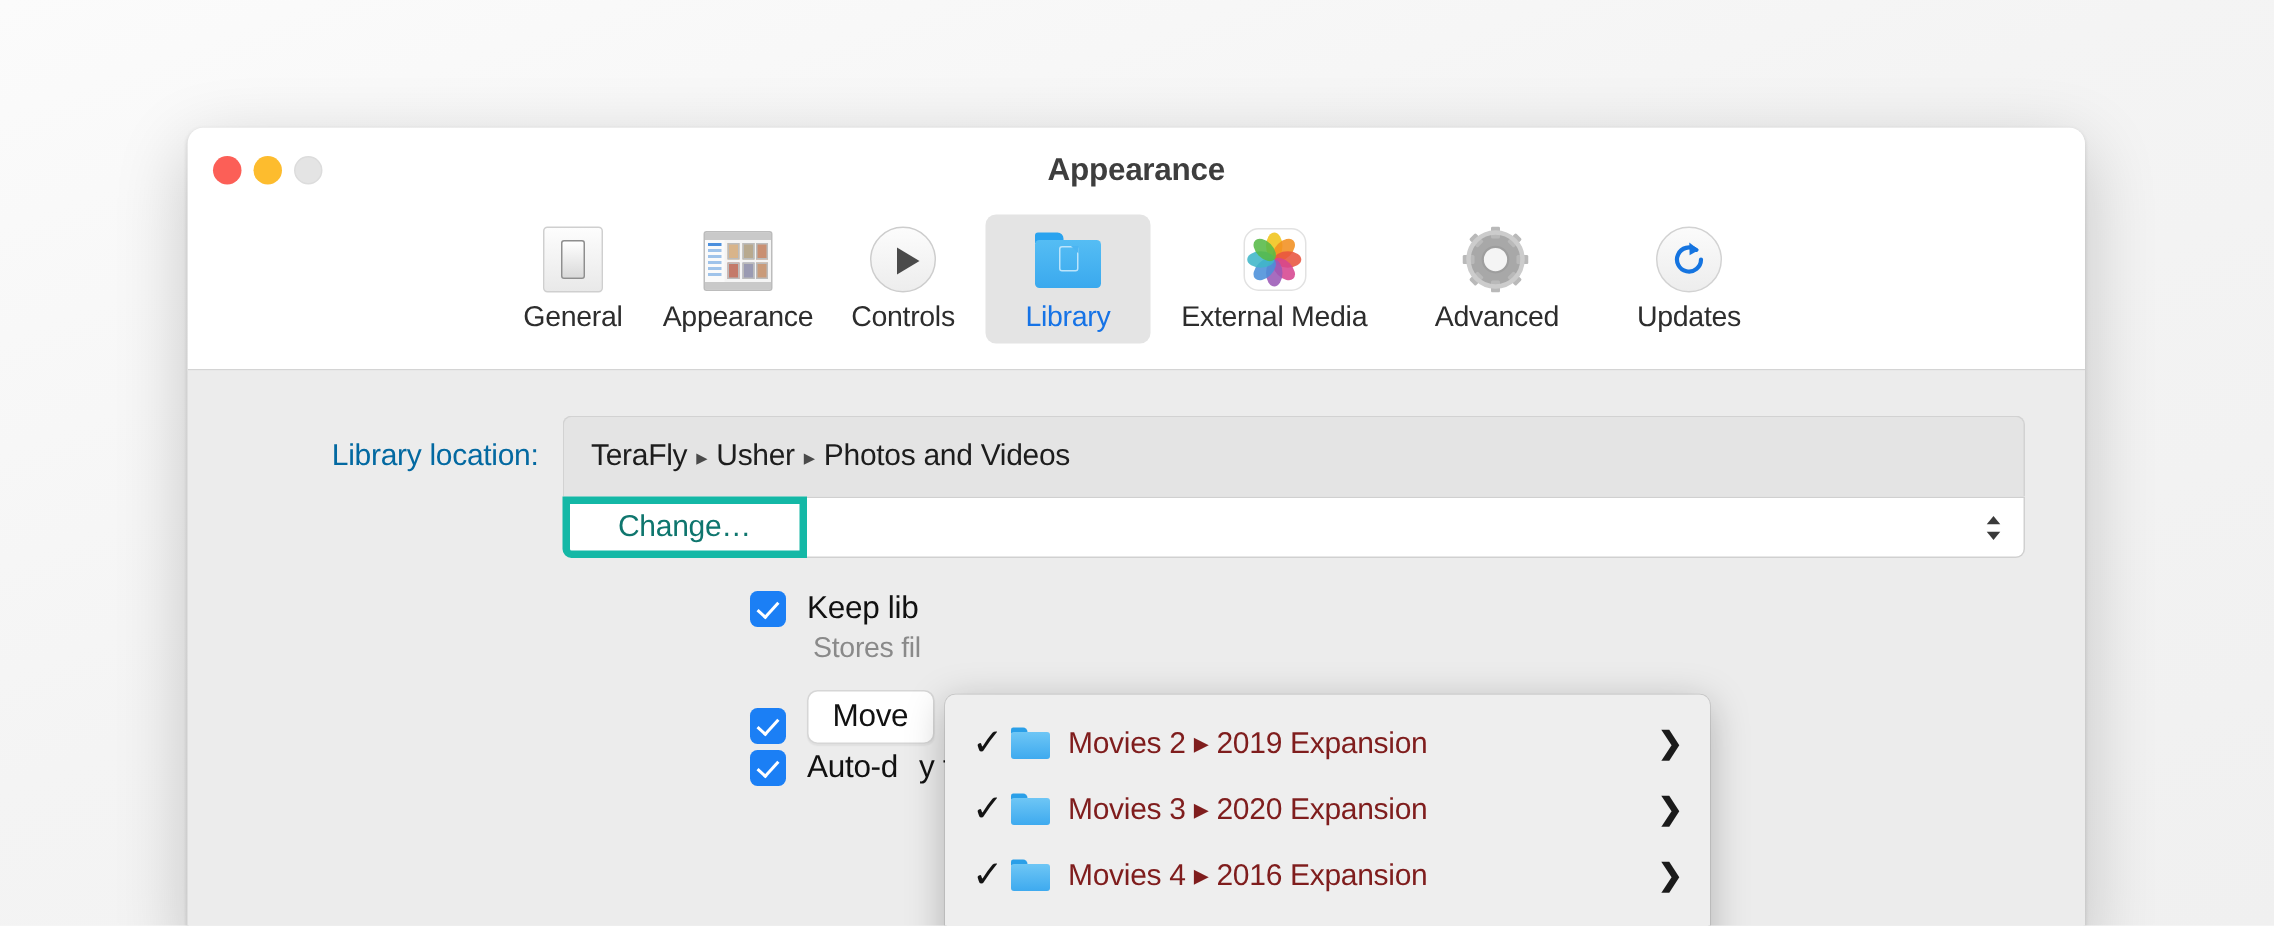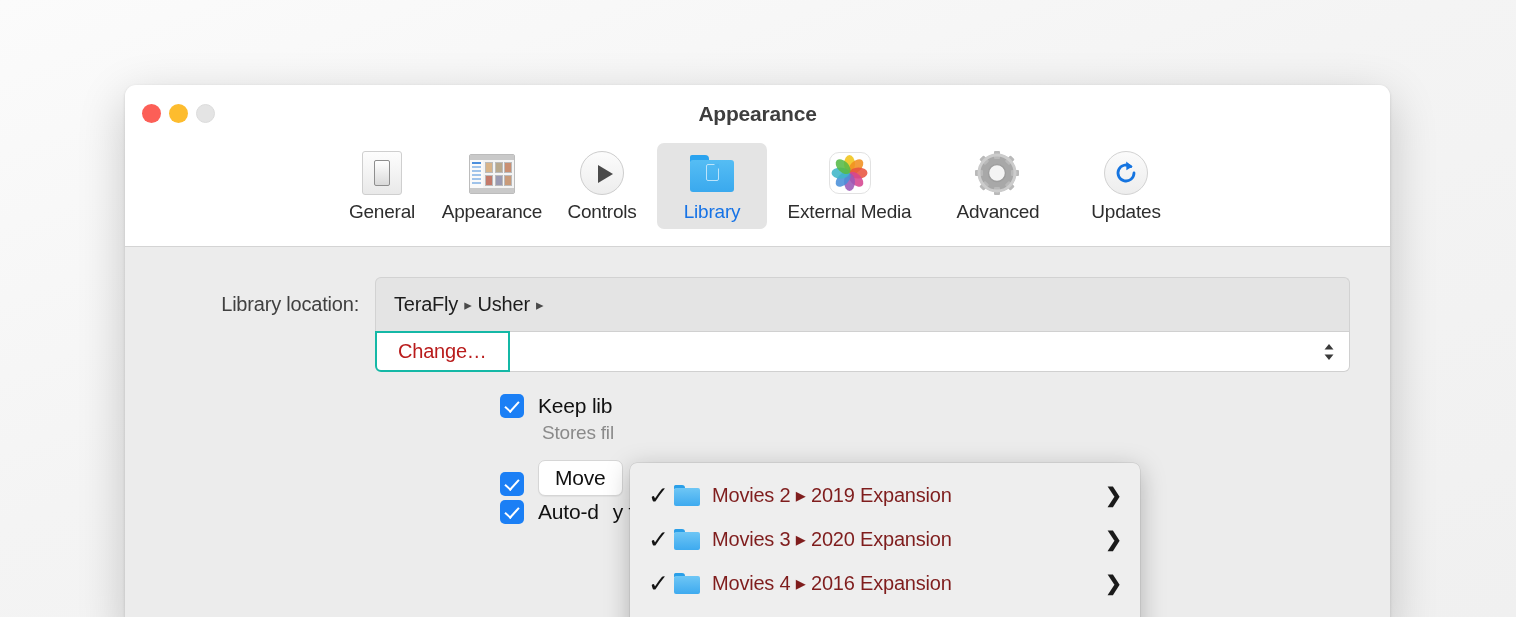--- a/index.html
+++ b/index.html
@@ -232,21 +232,21 @@
 
   .row-loc {
     display: flex;
     align-items: center;
     padding-left: 40px;
   }
   .loc-label {
     width: 210px;
     text-align: right;
     font-size: 20px;
-    color: #404040;
+    color: #0369a1;
     padding-right: 16px;
     letter-spacing: -0.2px;
   }
   .loc-field {
     flex: 1;
     margin-right: 40px;
     height: 54px;
     background: #e4e4e4;
     border: 1px solid #d2d2d2;
     border-bottom: none;
@@ -261,28 +261,28 @@
   .sep { color: #4a4a4a; margin: 0 6px; font-size: 15px; }
 
   .row-buttons {
     display: flex;
     padding-left: 250px;
     padding-right: 40px;
     margin-top: 0;
   }
   .btn {
     height: 41px;
-    padding: 0 21px;
+    padding: 0 32px;
     display: flex;
     align-items: center;
     justify-content: center;
     font-size: 20px;
-    color: #b91c1c;
+    color: #0f766e;
     background: #ffffff;
-    border: 2px solid #14b8a6;
+    border: 5px solid #14b8a6;
     letter-spacing: -0.2px;
     cursor: default;
   }
   .btn.first { border-radius: 0 0 0 6px; }
   .btn.pressed { background: #dcdcdc; }
 
   .popup {
     flex: 1;
     height: 41px;
     background: #ffffff;
@@ -543,20 +543,21 @@
 
     <div class="content">
 
       <div class="row-loc">
         <div class="loc-label">Library location:</div>
         <div class="loc-field">
           <span>TeraFly</span>
           <span class="sep">▸</span>
           <span>Usher</span>
           <span class="sep">▸</span>
+          <span>Photos and Videos</span>
         </div>
       </div>
 
       <div class="row-buttons">
         <div class="btn first">Change…</div>
         <div class="popup">
           <span class="chev">
             <svg width="12" height="18" viewBox="0 0 12 18">
               <path d="M6 1 L10.5 6.5 L1.5 6.5 Z" fill="#3a3a3a"></path>
               <path d="M6 17 L10.5 11.5 L1.5 11.5 Z" fill="#3a3a3a"></path>

